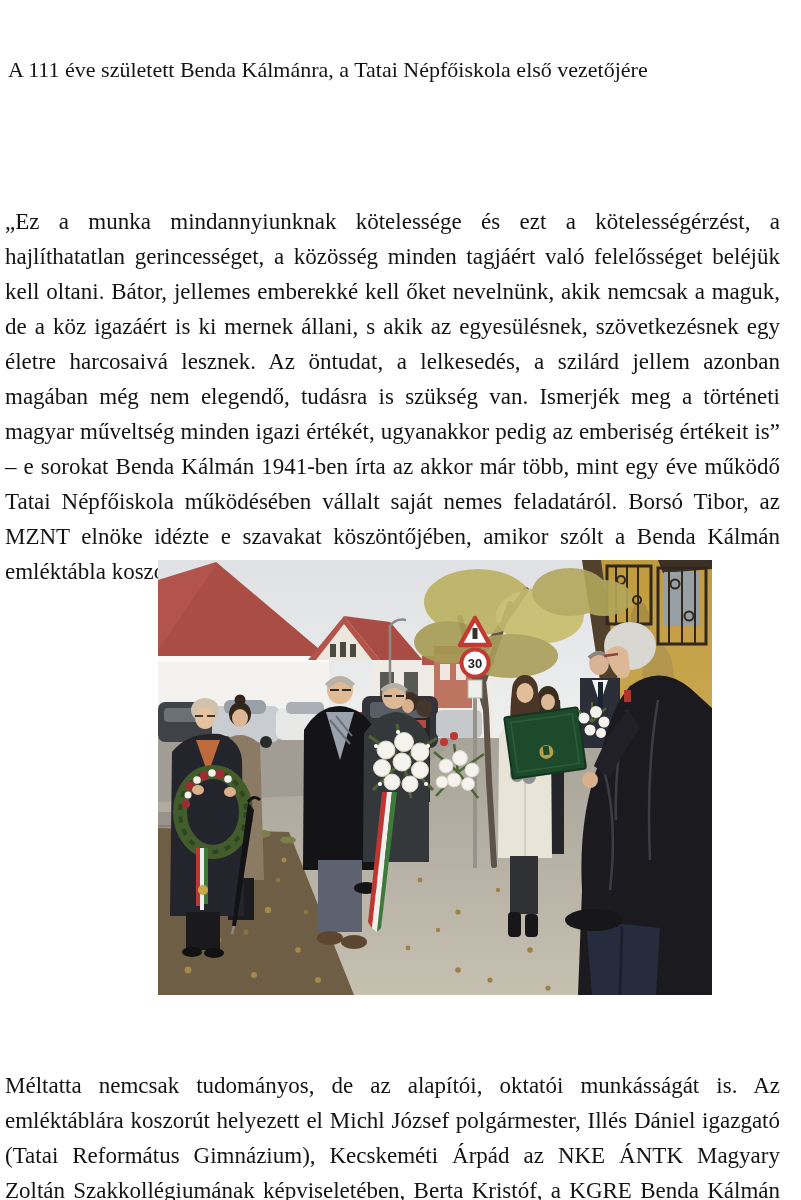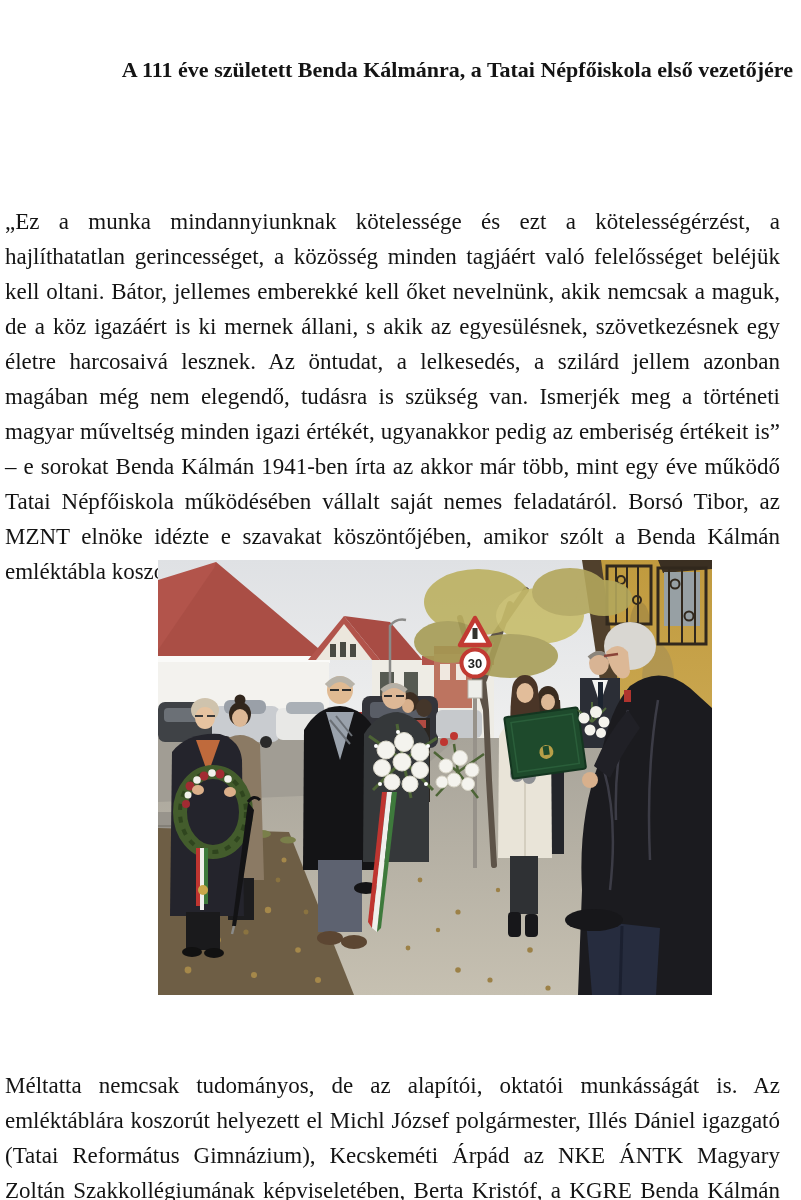--- a/index.html
+++ b/index.html
@@ -1,20 +1,20 @@
 <!DOCTYPE html>
 <html style="--page-bg: #ffffff; --text: #141414; --sky: #e4e6e8; --building-white: #f3f2ee; --roof-red: #b2544b; --wall-ochre: #c9a343; --wall-ochre-light: #dabc6d; --wall-lower-grey: #cdc8bc; --iron-dark: #31281d; --foliage-olive: #bcb161; --pavement: #b5b0a5; --dirt-brown: #6e5e45; --sign-red: #c23a32; --ribbon-red: #bf3530; --ribbon-white: #efefec; --ribbon-green: #3e7a3c; --folder-green: #1e4a2c; --folder-gold: #c9a84b; --leather-black: #1b1b1f; --cream-coat: #e9e4d8; --wreath-green: #435c2c;"><head>
 <meta charset="utf-8">
 <style>
   html,body{margin:0;padding:0;background:#fff;}
   .page{position:relative;width:801px;height:1200px;overflow:hidden;
         background:var(--page-bg,#fff);color:var(--text,#141414);
         font-family:"Liberation Serif","DejaVu Serif",serif;}
-  .title{position:absolute;top:35px;left:8px;right:8px;text-align:right;
-         font-weight:bold;font-size:22px;line-height:40px;}
+  .title{position:absolute;top:35px;left:8px;right:8px;text-align:left;
+         font-weight:normal;font-size:22px;line-height:40px;}
   .title .tline{display:block;}
   .para{position:absolute;left:5px;right:21px;text-align:justify;
         font-size:23px;line-height:35px;}
   .p1{top:181px;}
   .p2{top:1045px;}
   .photo{position:absolute;left:118px;top:544px;width:554px;height:435px;}
   .photo svg{display:block;width:554px;height:435px;}
   .sign30{font-family:"Liberation Sans","DejaVu Sans",sans-serif;font-weight:bold;font-size:13px;}
 </style>
 </head>

